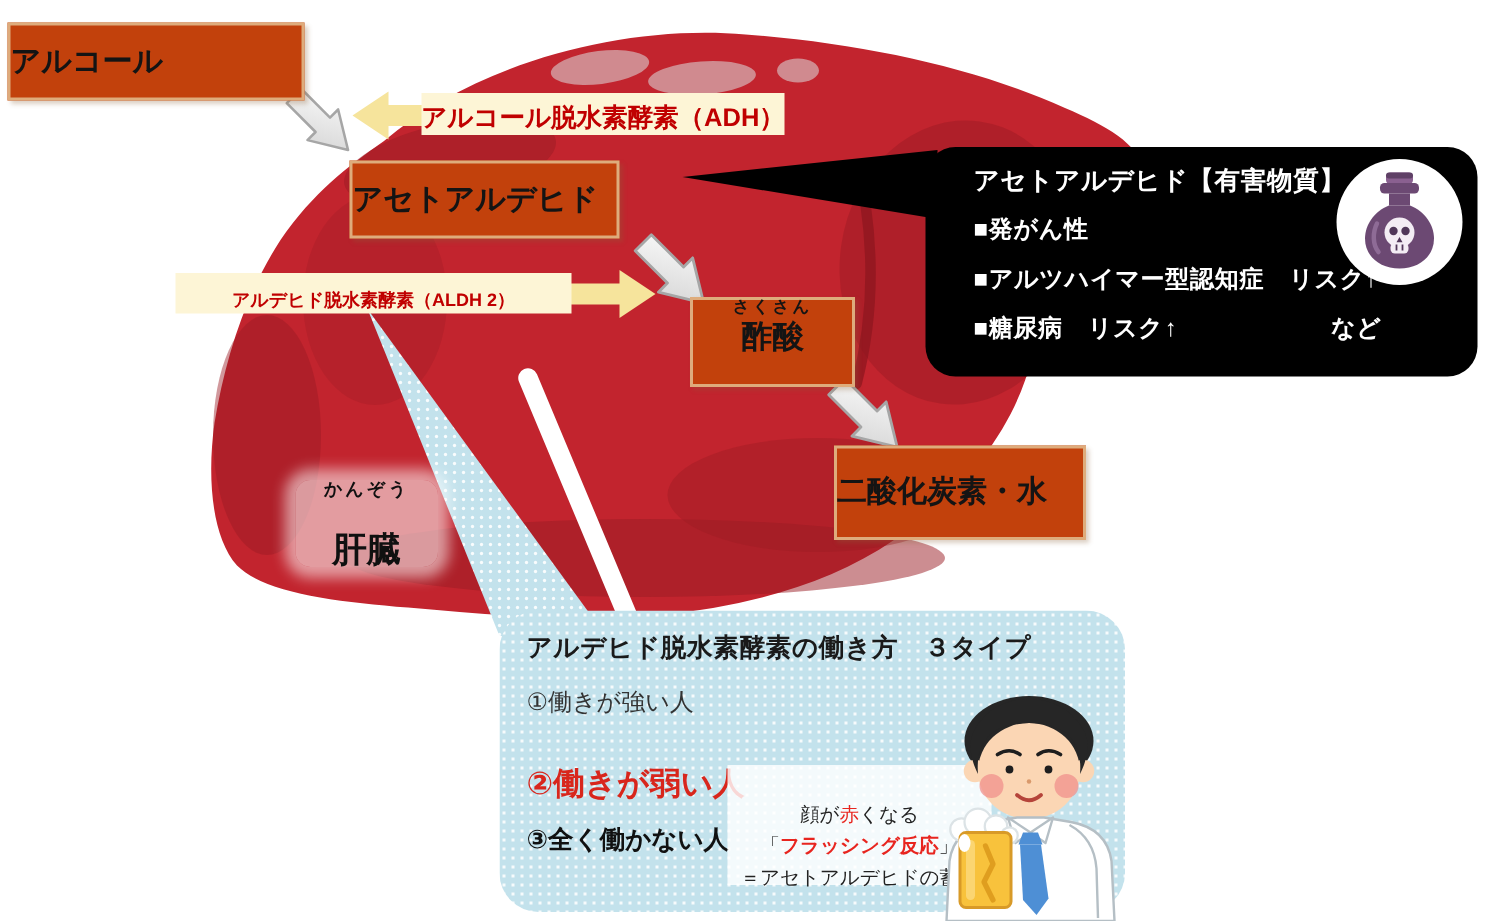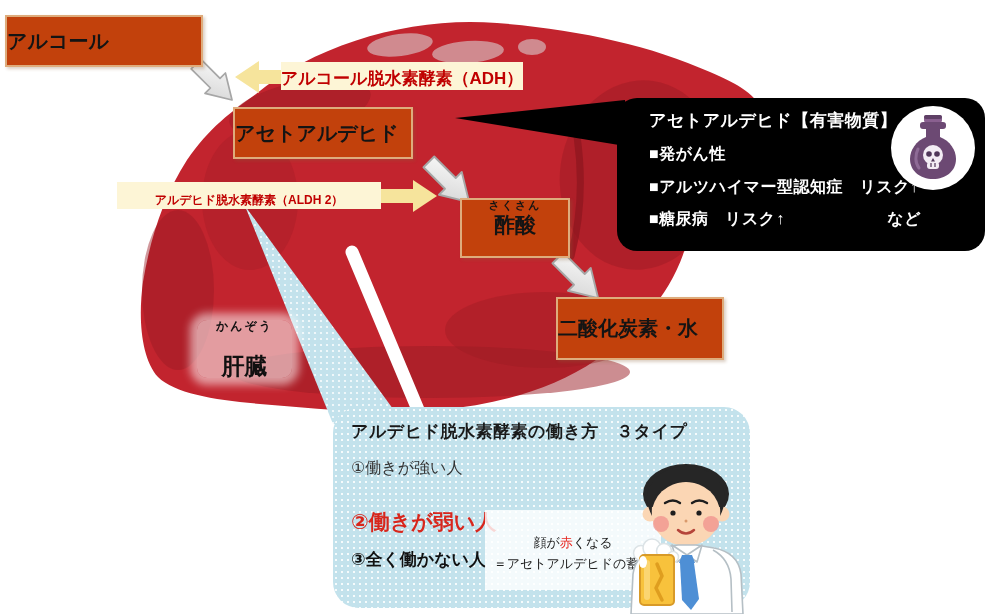--- a/index.html
+++ b/index.html
@@ -171,20 +171,21 @@
     <span>肝臓</span>
   </div>
 
   <div class="abs panel">
     <div class="title">アルデヒド脱水素酵素の働き方　３タイプ</div>
     <div class="t1">①働きが強い人</div>
     <div class="t2">②働きが弱い人</div>
     <div class="t3">③全く働かない人</div>
     <div class="note">
       <div><span>顔が</span><span class="red">赤</span><span>くなる</span></div>
+      <div><span>「</span><b class="red">フラッシング反応</b><span>」</span></div>
       <div>＝アセトアルデヒドの蓄積</div>
     </div>
   </div>
 
   <svg class="abs" style="left:610px;top:452px" width="150" height="162" viewBox="0 0 150 162">
     <ellipse cx="76" cy="42" rx="43" ry="30" fill="#262626"></ellipse>
     <circle cx="40" cy="62" r="7.5" fill="#FBD6B4"></circle>
     <circle cx="112" cy="62" r="7.5" fill="#FBD6B4"></circle>
     <ellipse cx="76" cy="62" rx="34" ry="32" fill="#FBD6B4"></ellipse>
     <path d="M 42,64 C 40,40 54,30 76,30 C 98,30 112,40 110,64 C 114,56 118,44 112,34

